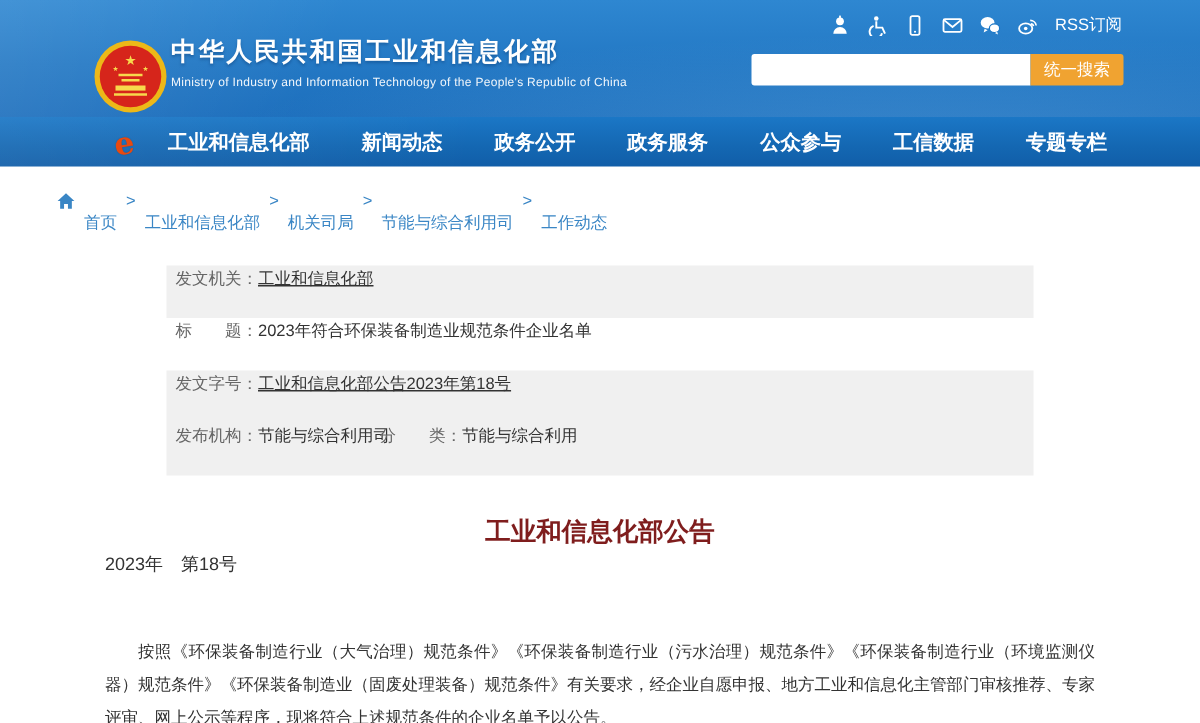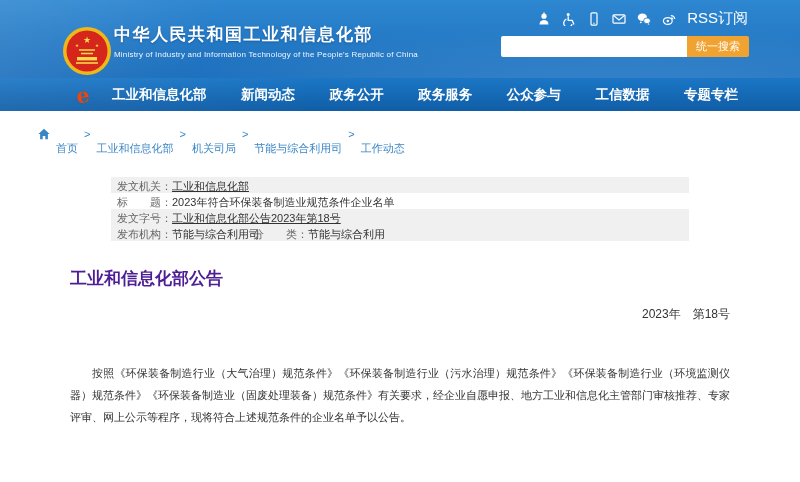--- a/index.html
+++ b/index.html
@@ -25,21 +25,21 @@
   .title-wrap { position:absolute; left:114px; top:23px; color:#fff; }
   .site-title {
     font-size:17px; font-weight:bold; letter-spacing:1.5px; white-space:nowrap;
     text-shadow:0 1px 2px rgba(0,40,90,.35);
   }
   .site-sub { font-size:8px; margin-top:4px; opacity:.93; white-space:nowrap; letter-spacing:.2px; }
 
   .top-icons { position:absolute; top:9px; right:52px; display:flex; align-items:center; gap:11px; color:#fff; }
   .ticon { display:block; cursor:pointer; }
   .ticon svg { width:14px; height:14px; display:block; }
-  .rss { font-size:15px; color:#fff; text-decoration:none; white-space:nowrap; }
+  .rss { font-size:11px; color:#fff; text-decoration:none; white-space:nowrap; }
 
   .search-row { position:absolute; left:501px; top:36px; display:flex; height:21px; }
   .search-input {
     width:186px; height:21px; border:none; border-radius:2px 0 0 2px;
     padding:0 8px; outline:none; font-size:11px;
   }
   .search-btn {
     width:62px; height:21px; border:none; border-radius:0 2px 2px 0;
     background:#f0a331; color:#fff; font-size:11px; cursor:pointer; padding:0;
     font-family:inherit;
@@ -69,35 +69,35 @@
     margin:16px 0 0 38px; height:14px; display:flex; align-items:center; gap:6px;
     font-size:11px; color:#3a86c5;
   }
   .breadcrumb a { color:#3a86c5; text-decoration:none; white-space:nowrap;margin-top:28px; }
   .breadcrumb .sep { color:#3a86c5; }
   .home-ic { display:block; }
   .home-ic svg { width:12px; height:12px; display:block; fill:#3a86c5; }
 
   
   .meta { width:578px; margin:36px auto 0 auto; font-size:11px; }
-  .mrow { display:flex; height:16px; line-height:19px; padding-left:6px; background:#fff; }
+  .mrow { display:flex; height:35px; line-height:19px; padding-left:6px; background:#fff; }
   .mrow.odd { background:#f0f0f0; }
   .mlabel { color:#666; white-space:pre; }
   .mval { color:#333; white-space:pre; }
   .mval.u { text-decoration:underline; }
   .cell1 { width:136px; display:flex; }
   .cell2 { display:flex; }
 
   
   .doc { width:660px; margin:0 auto; color:#333; }
   .doc-title {
-    font-size:17px; font-weight:bold; text-align:left; color:#4c1d95;
+    font-size:17px; font-weight:bold; text-align:center; color:#7f1d1d;
     margin:28px 0 0 0; line-height:20px;
   }
-  .doc-num { text-align:right; font-size:12px; margin-top:18px; line-height:14px; }
+  .doc-num { text-align:left; font-size:12px; margin-top:4px; line-height:14px; }
   .doc p {
     font-size:11px; line-height:22px; text-indent:2em; margin:0; text-align:justify;
   }
   .doc p.first { margin-top:41px; }
 </style>
 </head>
 <body>
 
 <div class="page">
 

